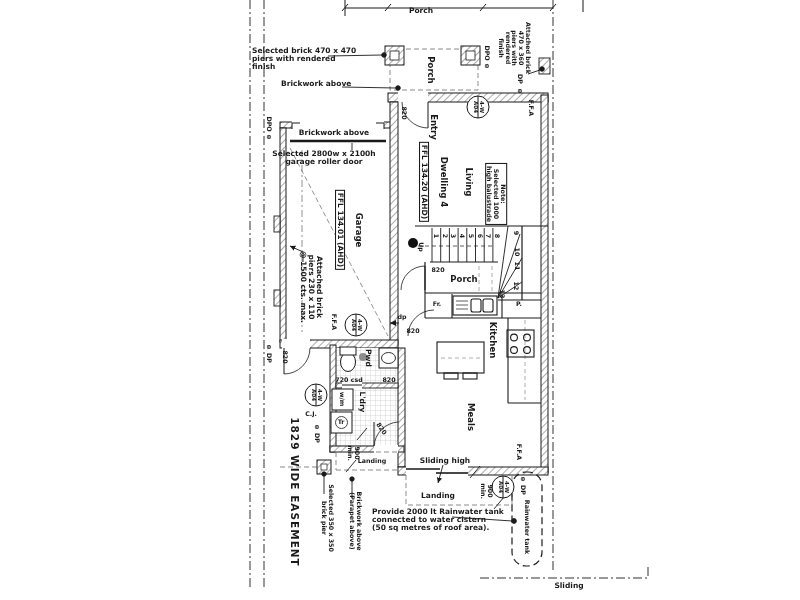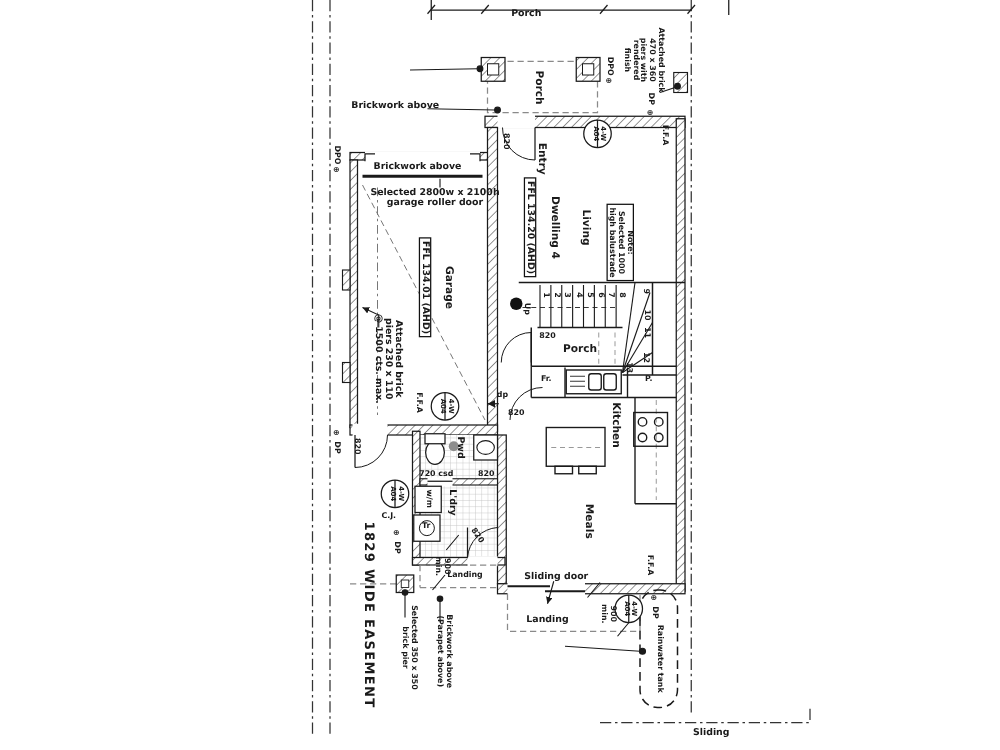--- a/index.html
+++ b/index.html
@@ -209,23 +209,26 @@
         <line x1="356" y1="314" x2="356" y2="336"></line>
       <circle cx="316" cy="395" r="11"></circle>
         <line x1="316" y1="384" x2="316" y2="406"></line>
       <circle cx="503" cy="487" r="11"></circle>
         <line x1="503" y1="476" x2="503" y2="498"></line>
     </g>
   </svg>
 
   <span class="lbl" style="left:421px;top:11px">Porch</span>
 
+  <span class="lbl tl" style="left:252px;top:47px">Selected brick 470 x 470
+piers with rendered
+finish</span>
   <span class="lbl tl" style="left:281px;top:80px">Brickwork above</span>
   <span class="lbl" style="left:334px;top:133px">Brickwork above</span>
-  <span class="lbl" style="left:348px;top:158px">Selected 2800w x 2100h
+  <span class="lbl" style="left:324px;top:158px">Selected 2800w x 2100h
 garage roller door</span>
 
   <span class="lbl r90 big" style="left:358px;top:230px">Garage</span>
   <span class="lbl r90 bx" style="left:340px;top:230px">FFL 134.01 (AHD)</span>
   <span class="lbl r90" style="left:311px;top:287px">Attached brick
 piers 230 x 110
 @ 1500 cts. max.</span>
 
   <span class="lbl r90 big" style="left:430px;top:70px">Porch</span>
   <span class="lbl r90 big" style="left:433px;top:127px">Entry</span>
@@ -304,21 +307,24 @@
 
   <span class="lbl r90 ease" style="left:294px;top:492px">1829 WIDE EASEMENT</span>
   <span class="lbl r90 sm" style="left:327px;top:518px">Selected 350 x 350
 brick pier</span>
   <span class="lbl r90 sm" style="left:355px;top:521px">Brickwork above
 (Parapet above)</span>
 
   <span class="lbl r90 sm" style="left:353px;top:453px">900
 min.</span>
   <span class="lbl sm" style="left:372px;top:461px">Landing</span>
-  <span class="lbl" style="left:445px;top:461px">Sliding door</span>
+  <span class="lbl" style="left:445px;top:461px">Sliding high</span>
   <span class="lbl" style="left:438px;top:496px">Landing</span>
   <span class="lbl r90 sm" style="left:486px;top:491px">900
 min.</span>
 
+  <span class="lbl tl" style="left:372px;top:508px">Provide 2000 lt Rainwater tank
+connected to water cistern
+(50 sq metres of roof area).</span>
   <span class="lbl r90 sm" style="left:527px;top:527px">Rainwater tank</span>
 
   <span class="lbl" style="left:569px;top:586px">Sliding</span>
 </div>
 
 </body></html>

